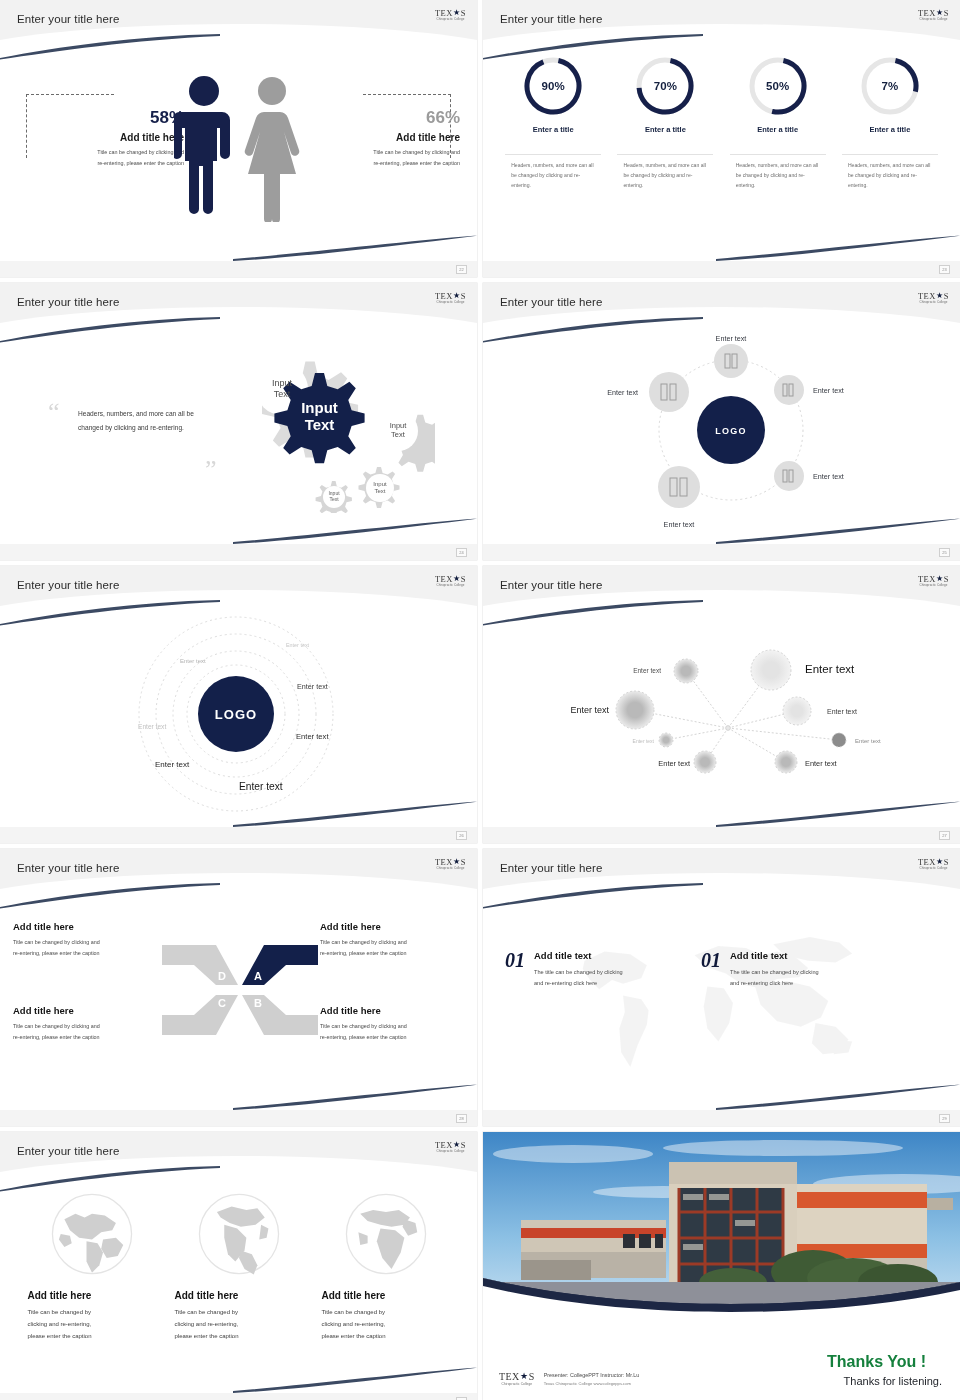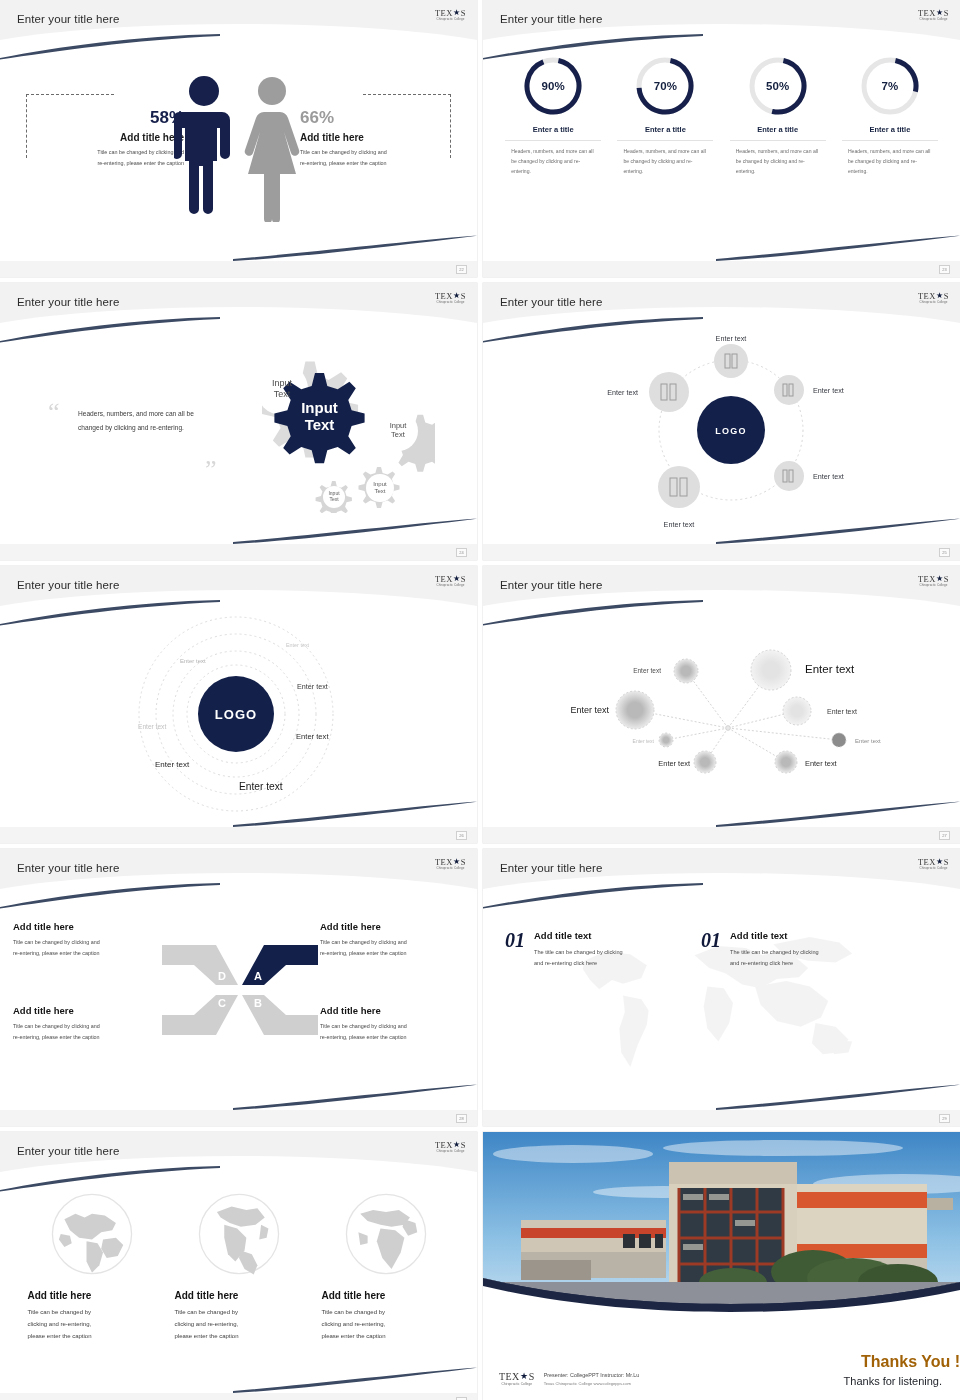--- a/index.html
+++ b/index.html
@@ -68,72 +68,72 @@
     position:absolute; right:10px; bottom:3px; z-index:7;
     width:11px; height:9px; border:1px solid #cfcfcf; background:#fbfbfb;
     font-size:4px; color:#8d8d8d; display:flex; align-items:center; justify-content:center;
   }
   .body { position:absolute; left:0; top:44px; width:100%; bottom:16px; z-index:3; }
 
   
   .s1-wrap{position:relative;width:100%;height:100%;}
   .s1-col{position:absolute;top:64px;width:160px;}
   .s1-left{left:24px;text-align:right;}
-  .s1-right{left:300px;text-align:left;}
+  .s1-right{left:300px;text-align:right;}
   .s1-pct{font-size:17px;font-weight:bold;}
   .s1-pct.navy{color:#16204a;}
   .s1-pct.gray{color:#9b9b9b;}
   .s1-h{font-size:10px;font-weight:bold;color:#1a1a1a;margin-top:4px;}
   .s1-p{font-size:5.4px;color:#4d4d4d;line-height:2.0;margin-top:4px;}
   .s1-bracket{position:absolute;top:50px;width:88px;height:64px;}
   .s1-bl{left:26px;border-left:1px dashed #6b6b6b;border-top:1px dashed #6b6b6b;}
   .s1-br{left:363px;border-right:1px dashed #6b6b6b;border-top:1px dashed #6b6b6b;}
   .s1-figs{position:absolute;left:168px;top:18px;width:140px;height:160px;display:flex;gap:8px;align-items:flex-end;justify-content:center;}
 
   
   .rings{display:flex;justify-content:space-around;padding:12px 14px 0;}
   .ring-item{width:96px;text-align:center;}
   .ring-box{position:relative;width:60px;height:60px;margin:0 auto;}
   .ring-val{position:absolute;inset:0;display:flex;align-items:center;justify-content:center;
             font-size:11.5px;font-weight:bold;color:#14203f;}
   .ring-title{font-size:7.5px;font-weight:bold;color:#14203f;margin-top:9px;
-              padding-bottom:6px;border-bottom:1px solid #e2e2e2;}
+              padding-bottom:20px;border-bottom:1px solid #e2e2e2;}
   .ring-desc{font-size:5.1px;color:#6d6d6d;line-height:1.95;margin-top:6px;text-align:left;padding:0 6px;}
 
   
   .quote-mark{position:absolute;font-family:"Liberation Serif",serif;color:#d8d8d8;font-size:26px;line-height:1;}
   .q-open{left:48px;top:72px;}
   .q-close{left:205px;top:130px;}
   .quote-txt{position:absolute;left:78px;top:80px;width:140px;font-size:6.6px;color:#3b3b3b;line-height:2.1;}
   .gears{position:absolute;left:225px;top:16px;width:210px;height:170px;}
 
   
   .s7-col{position:absolute;width:150px;}
   .s7-h{font-size:9.5px;font-weight:bold;color:#151515;}
   .s7-p{font-size:5.4px;color:#4a4a4a;line-height:2.05;margin-top:5px;}
 
   
   .map-bg{position:absolute;inset:0;display:flex;align-items:center;justify-content:center;opacity:.5;}
-  .num-block{position:absolute;top:37px;display:flex;gap:9px;}
+  .num-block{position:absolute;top:57px;display:flex;gap:9px;}
   .big-num{font-family:"Liberation Serif",serif;font-style:italic;font-weight:bold;font-size:20px;color:#10193a;line-height:1;}
   .nb-h{font-size:9.5px;font-weight:bold;color:#141414;}
   .nb-p{font-size:5.6px;color:#4a4a4a;line-height:2.0;margin-top:6px;width:142px;}
 
   
   .globes{display:flex;justify-content:space-around;padding:12px 18px 0;}
   .globe-col{width:128px;}
   .globe-img{width:92px;height:92px;margin:0 auto 10px;}
   .g-h{font-size:10px;font-weight:bold;color:#131313;}
   .g-p{font-size:6px;color:#3f3f3f;line-height:2.0;margin-top:5px;}
 
   
   .photo-slide{background:#fff;position:relative;}
   .photo-wrap{position:absolute;left:0;top:0;width:100%;height:192px;overflow:hidden;}
   .photo{position:absolute;inset:0;}
-  .thanks-h{position:absolute;right:0;bottom:38px;font-size:16px;font-weight:bold;color:#a16207;}
+  .thanks-h{position:absolute;right:34px;bottom:38px;font-size:16px;font-weight:bold;color:#15803d;}
   .thanks-p{position:absolute;right:18px;bottom:22px;font-size:11px;color:#23262c;}
   .foot-logo{position:absolute;left:16px;bottom:23px;display:flex;gap:9px;align-items:flex-start;}
   .foot-line1{font-size:5.4px;color:#4a4a4a;}
   .foot-line2{font-size:4.1px;color:#7d7d7d;margin-top:2.5px;}
 </style>
 </head>
 <body>
 
 <div class="deck">
 

